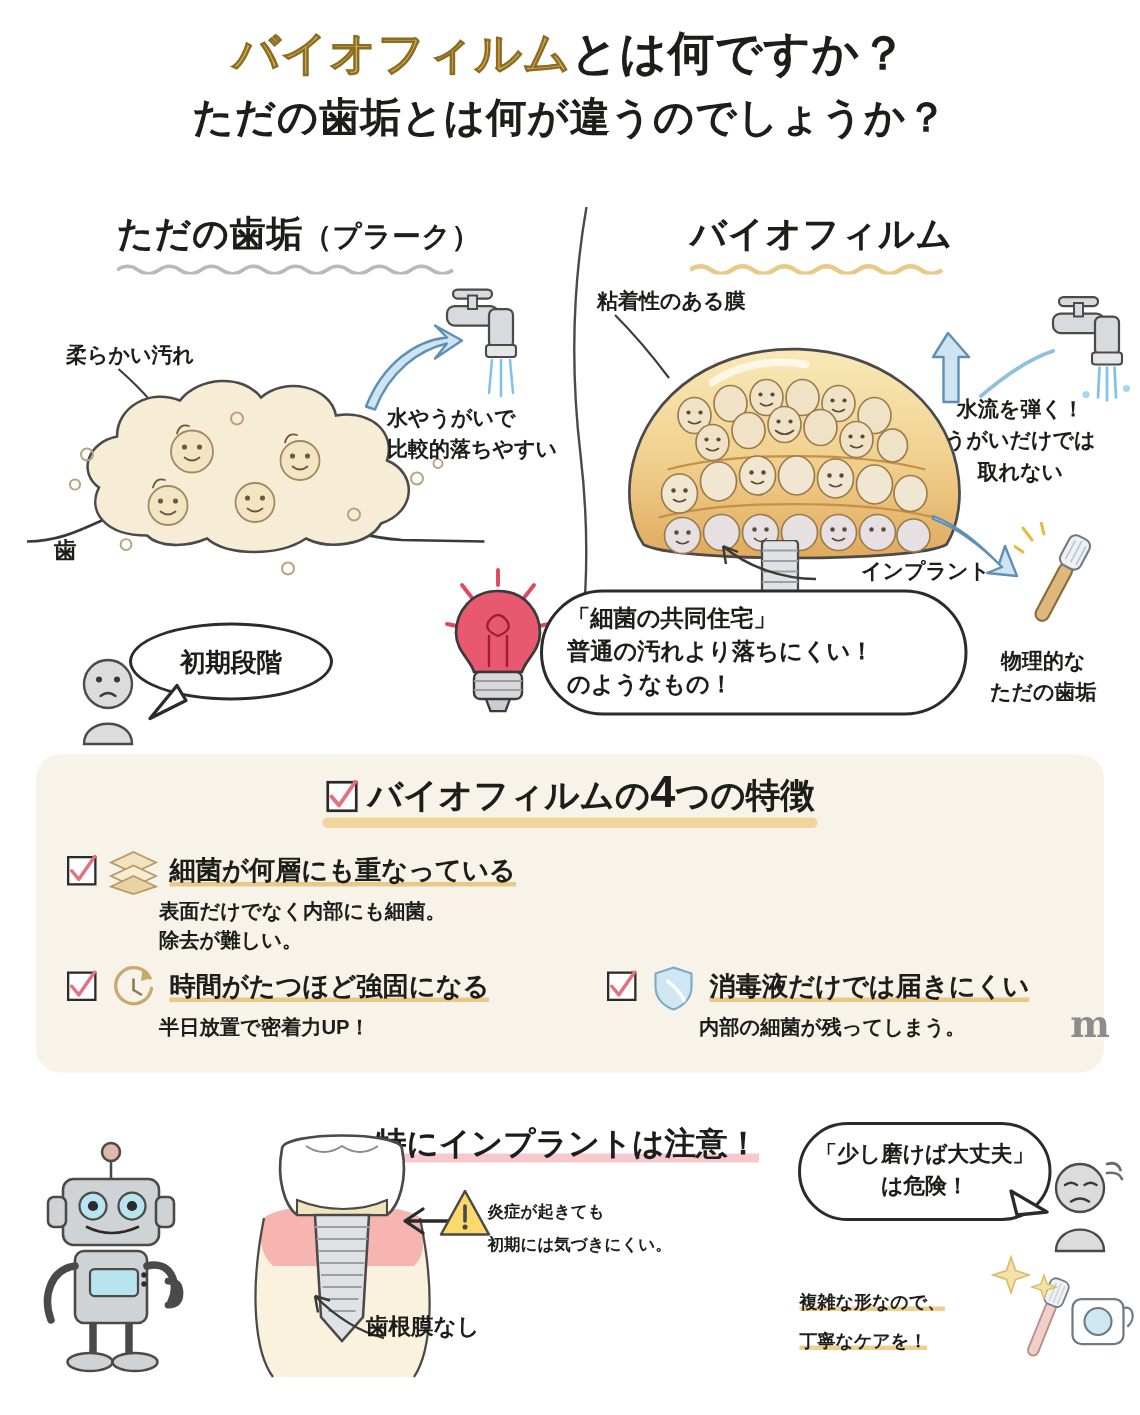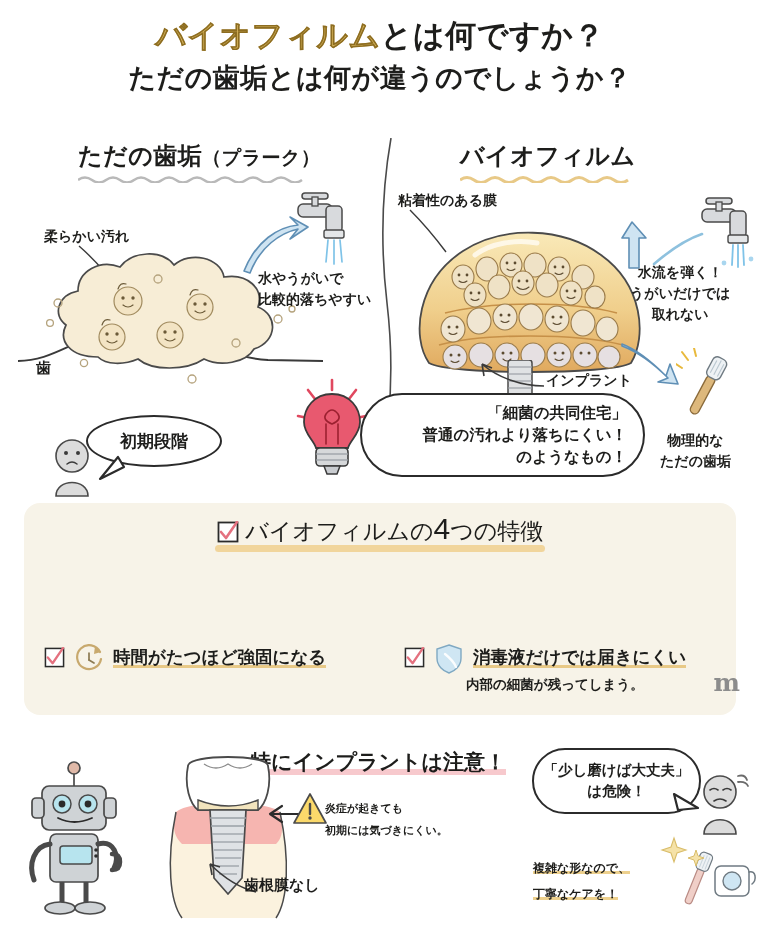--- a/index.html
+++ b/index.html
@@ -49,21 +49,21 @@
   }
   .bubble.sq{border-radius:46px;}
 
   
   .panel{
     position:absolute;left:24px;top:503px;width:712px;height:212px;
     background:#f7f3e8;border-radius:16px;
   }
   .panel-head{
     position:absolute;left:0;top:512px;width:760px;text-align:center;
-    font-size:23px;font-weight:normal;white-space:nowrap;
+    font-size:23px;font-weight:bold;white-space:nowrap;
   }
   .panel-head .big{font-size:30px;}
   .head-underline{
     position:absolute;left:50%;transform:translateX(-50%);top:545px;
     width:330px;height:7px;background:#f0cf8e;border-radius:4px;opacity:.85;
   }
   .feat{position:absolute;width:350px;}
   .feat .row{display:flex;align-items:flex-start;gap:7px;}
   .chk{flex:none;width:21px;height:21px;margin-top:2px;}
   .fi{flex:none;width:34px;height:30px;margin-top:-1px;}
@@ -302,21 +302,21 @@
     <g stroke="#9aa0a6" stroke-width="1.2">
       <path d="M16 7 H40"></path>
         <path d="M16 14 H40"></path>
         <path d="M16 21 H40"></path>
         <path d="M16 28 H40"></path>
     </g>
   </svg>
   <svg class="svgabs" style="left:452px;top:362px;" width="94" height="30">
     <path d="M92 24 C 70 24 46 16 30 2 L 40 6 M30 2 L 32 14" fill="none" stroke="#3a3a3a" stroke-width="1.6"></path>
   </svg>
-  <div class="cap" style="left:546px;top:370px;">インプラント</div>
+  <div class="cap" style="left:574px;top:370px;">インプラント</div>
 
   <svg class="svgabs" style="left:690px;top:195px;" width="66" height="86" viewBox="0 0 66 86">
     <rect x="12" y="14" width="34" height="13" rx="5" fill="#d8dadd" stroke="#4a4a4a" stroke-width="1.5"></rect>
     <rect x="40" y="16" width="16" height="26" rx="4" fill="#d8dadd" stroke="#4a4a4a" stroke-width="1.5"></rect>
     <rect x="16" y="3" width="26" height="6" rx="3" fill="#d8dadd" stroke="#4a4a4a" stroke-width="1.5"></rect>
     <rect x="26" y="7" width="6" height="9" fill="#d8dadd" stroke="#4a4a4a" stroke-width="1.3"></rect>
     <rect x="38" y="40" width="20" height="8" rx="2" fill="#e4e6e8" stroke="#4a4a4a" stroke-width="1.4"></rect>
     <g stroke="#7fc3e8" stroke-width="1.8" stroke-linecap="round">
       <path d="M43 50 L 42 70"></path>
         <path d="M48 50 L 48 72"></path>
@@ -393,57 +393,74 @@
     </g>
     <rect x="20" y="70" width="32" height="18" rx="4" fill="#d6d8da" stroke="#3a3a3a" stroke-width="1.6"></rect>
     <g stroke="#9aa0a6" stroke-width="1.3">
         <path d="M20 76 H52"></path>
         <path d="M20 82 H52"></path>
       </g>
     <path d="M28 88 h16 l-3 8 h-10 Z" fill="#c9ccd0" stroke="#3a3a3a" stroke-width="1.5"></path>
   </svg>
 
   <div class="bubble sq" style="left:360px;top:393px;width:285px;height:84px;padding:0 16px;box-sizing:border-box;">
-    <div style="font-size:15.5px;line-height:22px;text-align:right;width:100%;">
+    <div style="font-size:15.5px;line-height:22px;text-align:left;width:100%;">
       <div>「細菌の共同住宅」</div>
       <div>普通の汚れより落ちにくい！</div>
       <div>のようなもの！</div>
     </div>
   </div>
 
   <div class="panel"></div>
   <div class="head-underline"></div>
   <div class="panel-head">
     <span style="color:#1d1d1b;">
       <svg width="22" height="22" viewBox="0 0 22 22" style="vertical-align:-4px;">
         <rect x="1.5" y="1.5" width="19" height="19" fill="#fff" stroke="#2b2b2b" stroke-width="1.8"></rect>
         <path d="M4 11 L 9 17 L 20 1" fill="none" stroke="#e4717f" stroke-width="2.6" stroke-linecap="round" stroke-linejoin="round"></path>
       </svg>
     </span>
     <span>バイオフィルムの</span><span class="big">4</span><span>つの特徴</span>
   </div>
 
+  <div class="feat" style="left:44px;top:568px;">
+    <div class="row">
+      <svg class="chk" viewBox="0 0 22 22">
+        <rect x="1.5" y="1.5" width="19" height="19" fill="#fff" stroke="#2b2b2b" stroke-width="1.6"></rect>
+        <path d="M4 11 L 9 17 L 20 1" fill="none" stroke="#e4717f" stroke-width="2.4" stroke-linecap="round" stroke-linejoin="round"></path>
+      </svg>
+      <svg class="fi" viewBox="0 0 34 30">
+        <path d="M17 1 L 32 8 L 17 15 L 2 8 Z" fill="#f3e2bd" stroke="#b79a63" stroke-width="1.2"></path>
+        <path d="M17 10 L 32 17 L 17 24 L 2 17 Z" fill="#f7edd2" stroke="#b79a63" stroke-width="1.2"></path>
+        <path d="M17 17 L 32 24 L 17 29 L 2 24 Z" fill="#e9d3a4" stroke="#b79a63" stroke-width="1.2"></path>
+      </svg>
+      <div class="ftitle">細菌が何層にも重なっている</div>
+    </div>
+    <div class="fsub">表面だけでなく内部にも細菌。</div>
+    <div class="fsub" style="margin-top:0;">除去が難しい。</div>
+  </div>
 
 
   <div class="feat" style="left:44px;top:645px;">
     <div class="row">
       <svg class="chk" viewBox="0 0 22 22">
         <rect x="1.5" y="1.5" width="19" height="19" fill="#fff" stroke="#2b2b2b" stroke-width="1.6"></rect>
         <path d="M4 11 L 9 17 L 20 1" fill="none" stroke="#e4717f" stroke-width="2.4" stroke-linecap="round" stroke-linejoin="round"></path>
       </svg>
       <svg class="fi" viewBox="0 0 34 30">
         <path d="M28 8 A 12 12 0 1 0 29 15" fill="none" stroke="#c8a96e" stroke-width="2.2" stroke-linecap="round"></path>
         <path d="M23 2 L 29 8 L 22 10 Z" fill="#c8a96e"></path>
         <g stroke="#8c7a52" stroke-width="1.7" stroke-linecap="round">
           <path d="M17 9 V 16"></path>
             <path d="M17 16 L 22 19"></path>
         </g>
       </svg>
       <div class="ftitle">時間がたつほど強固になる</div>
     </div>
+    <div class="fsub">半日放置で密着力UP！</div>
   </div>
 
   <div class="feat" style="left:404px;top:645px;">
     <div class="row">
       <svg class="chk" viewBox="0 0 22 22">
         <rect x="1.5" y="1.5" width="19" height="19" fill="#fff" stroke="#2b2b2b" stroke-width="1.6"></rect>
         <path d="M4 11 L 9 17 L 20 1" fill="none" stroke="#e4717f" stroke-width="2.4" stroke-linecap="round" stroke-linejoin="round"></path>
       </svg>
       <svg class="fi" viewBox="0 0 34 30">
         <path d="M17 1 L 29 5 V 14 C 29 22 23 27 17 29 C 11 27 5 22 5 14 V 5 Z" fill="#cfe6f3" stroke="#7fa8c2" stroke-width="1.4"></path>

